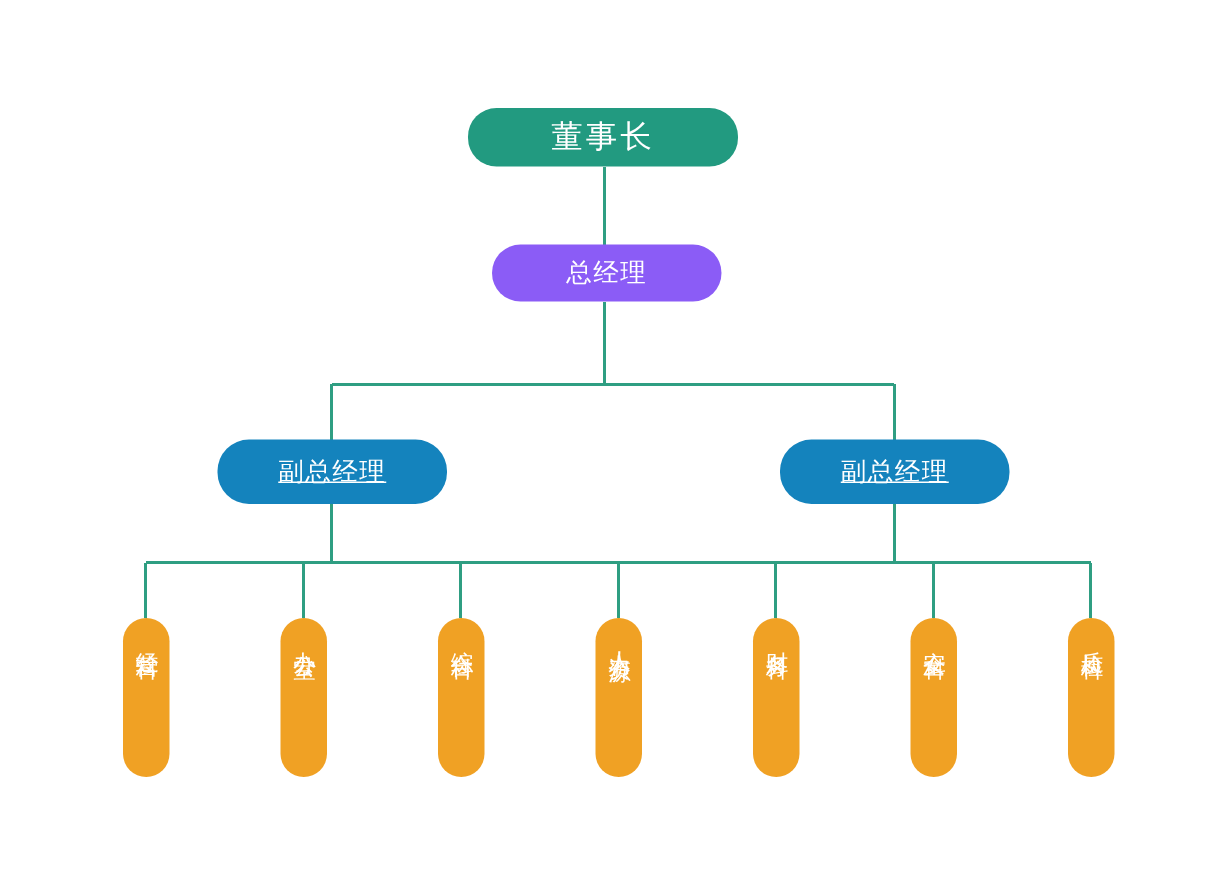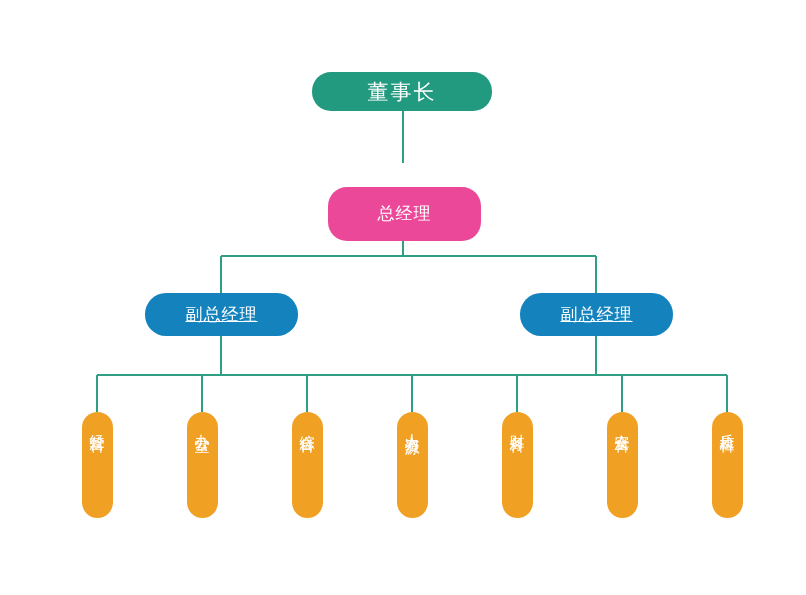--- a/index.html
+++ b/index.html
@@ -99,21 +99,21 @@
       <line x1="412" y1="375" x2="412" y2="412" stroke="#2f9e82" stroke-width="2" shape-rendering="crispEdges"></line>
       <line x1="517" y1="375" x2="517" y2="412" stroke="#2f9e82" stroke-width="2" shape-rendering="crispEdges"></line>
       <line x1="622" y1="375" x2="622" y2="412" stroke="#2f9e82" stroke-width="2" shape-rendering="crispEdges"></line>
       <line x1="727" y1="375" x2="727" y2="412" stroke="#2f9e82" stroke-width="2" shape-rendering="crispEdges"></line>
     </svg>
 
   <div id="node-layer">
       <div class="node level-chairman" style="left: 312px; top: 72px; width: 180px; height: 39px; background: rgb(34, 154, 128);">
         <span class="node-label">董事长</span>
       </div>
-      <div class="node level-manager" style="left: 328px; top: 163px; width: 153px; height: 54px; background: #ec4899; margin-top: 24px;">
+      <div class="node level-manager" style="left: 328px; top: 163px; width: 153px; height: 38px; background: #8b5cf6;">
         <span class="node-label">总经理</span>
       </div>
       <div class="node level-deputy" style="left: 145px; top: 293px; width: 153px; height: 43px; background: rgb(20, 131, 189);">
         <span class="node-label">副总经理</span>
       </div>
       <div class="node level-deputy" style="left: 520px; top: 293px; width: 153px; height: 43px; background: rgb(20, 131, 189);">
         <span class="node-label">副总经理</span>
       </div>
       <div class="node level-dept" style="left: 82px; top: 412px; width: 31px; height: 106px; background: rgb(240, 161, 36);">
         <span class="node-label">经营科</span>

